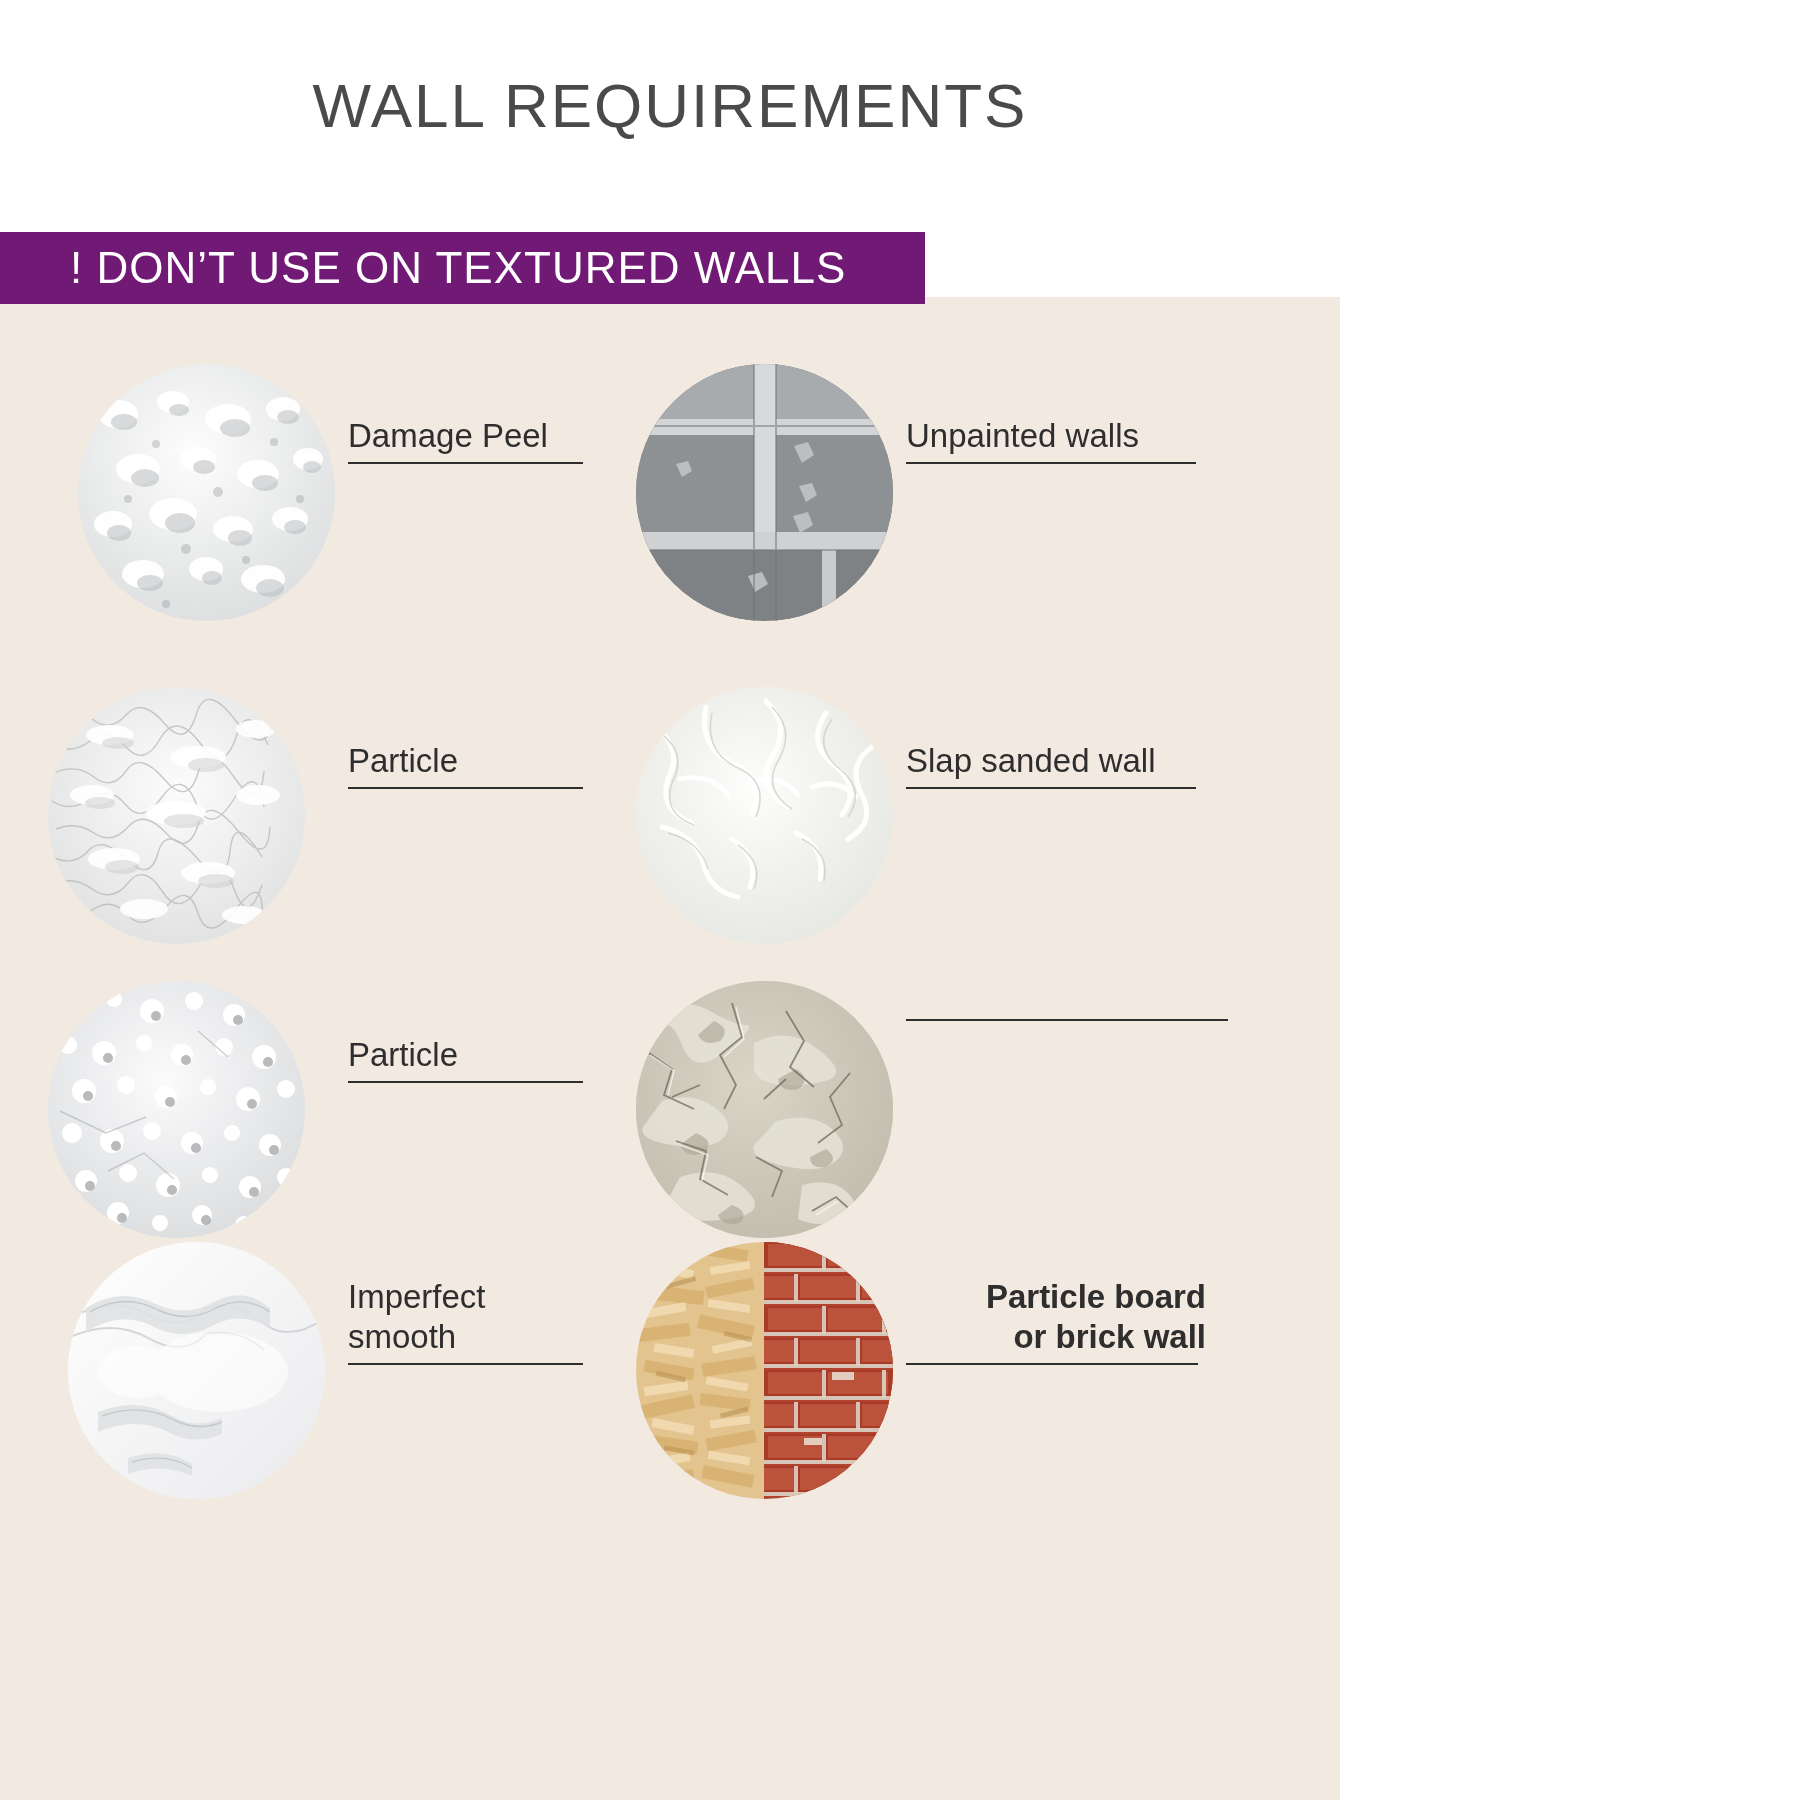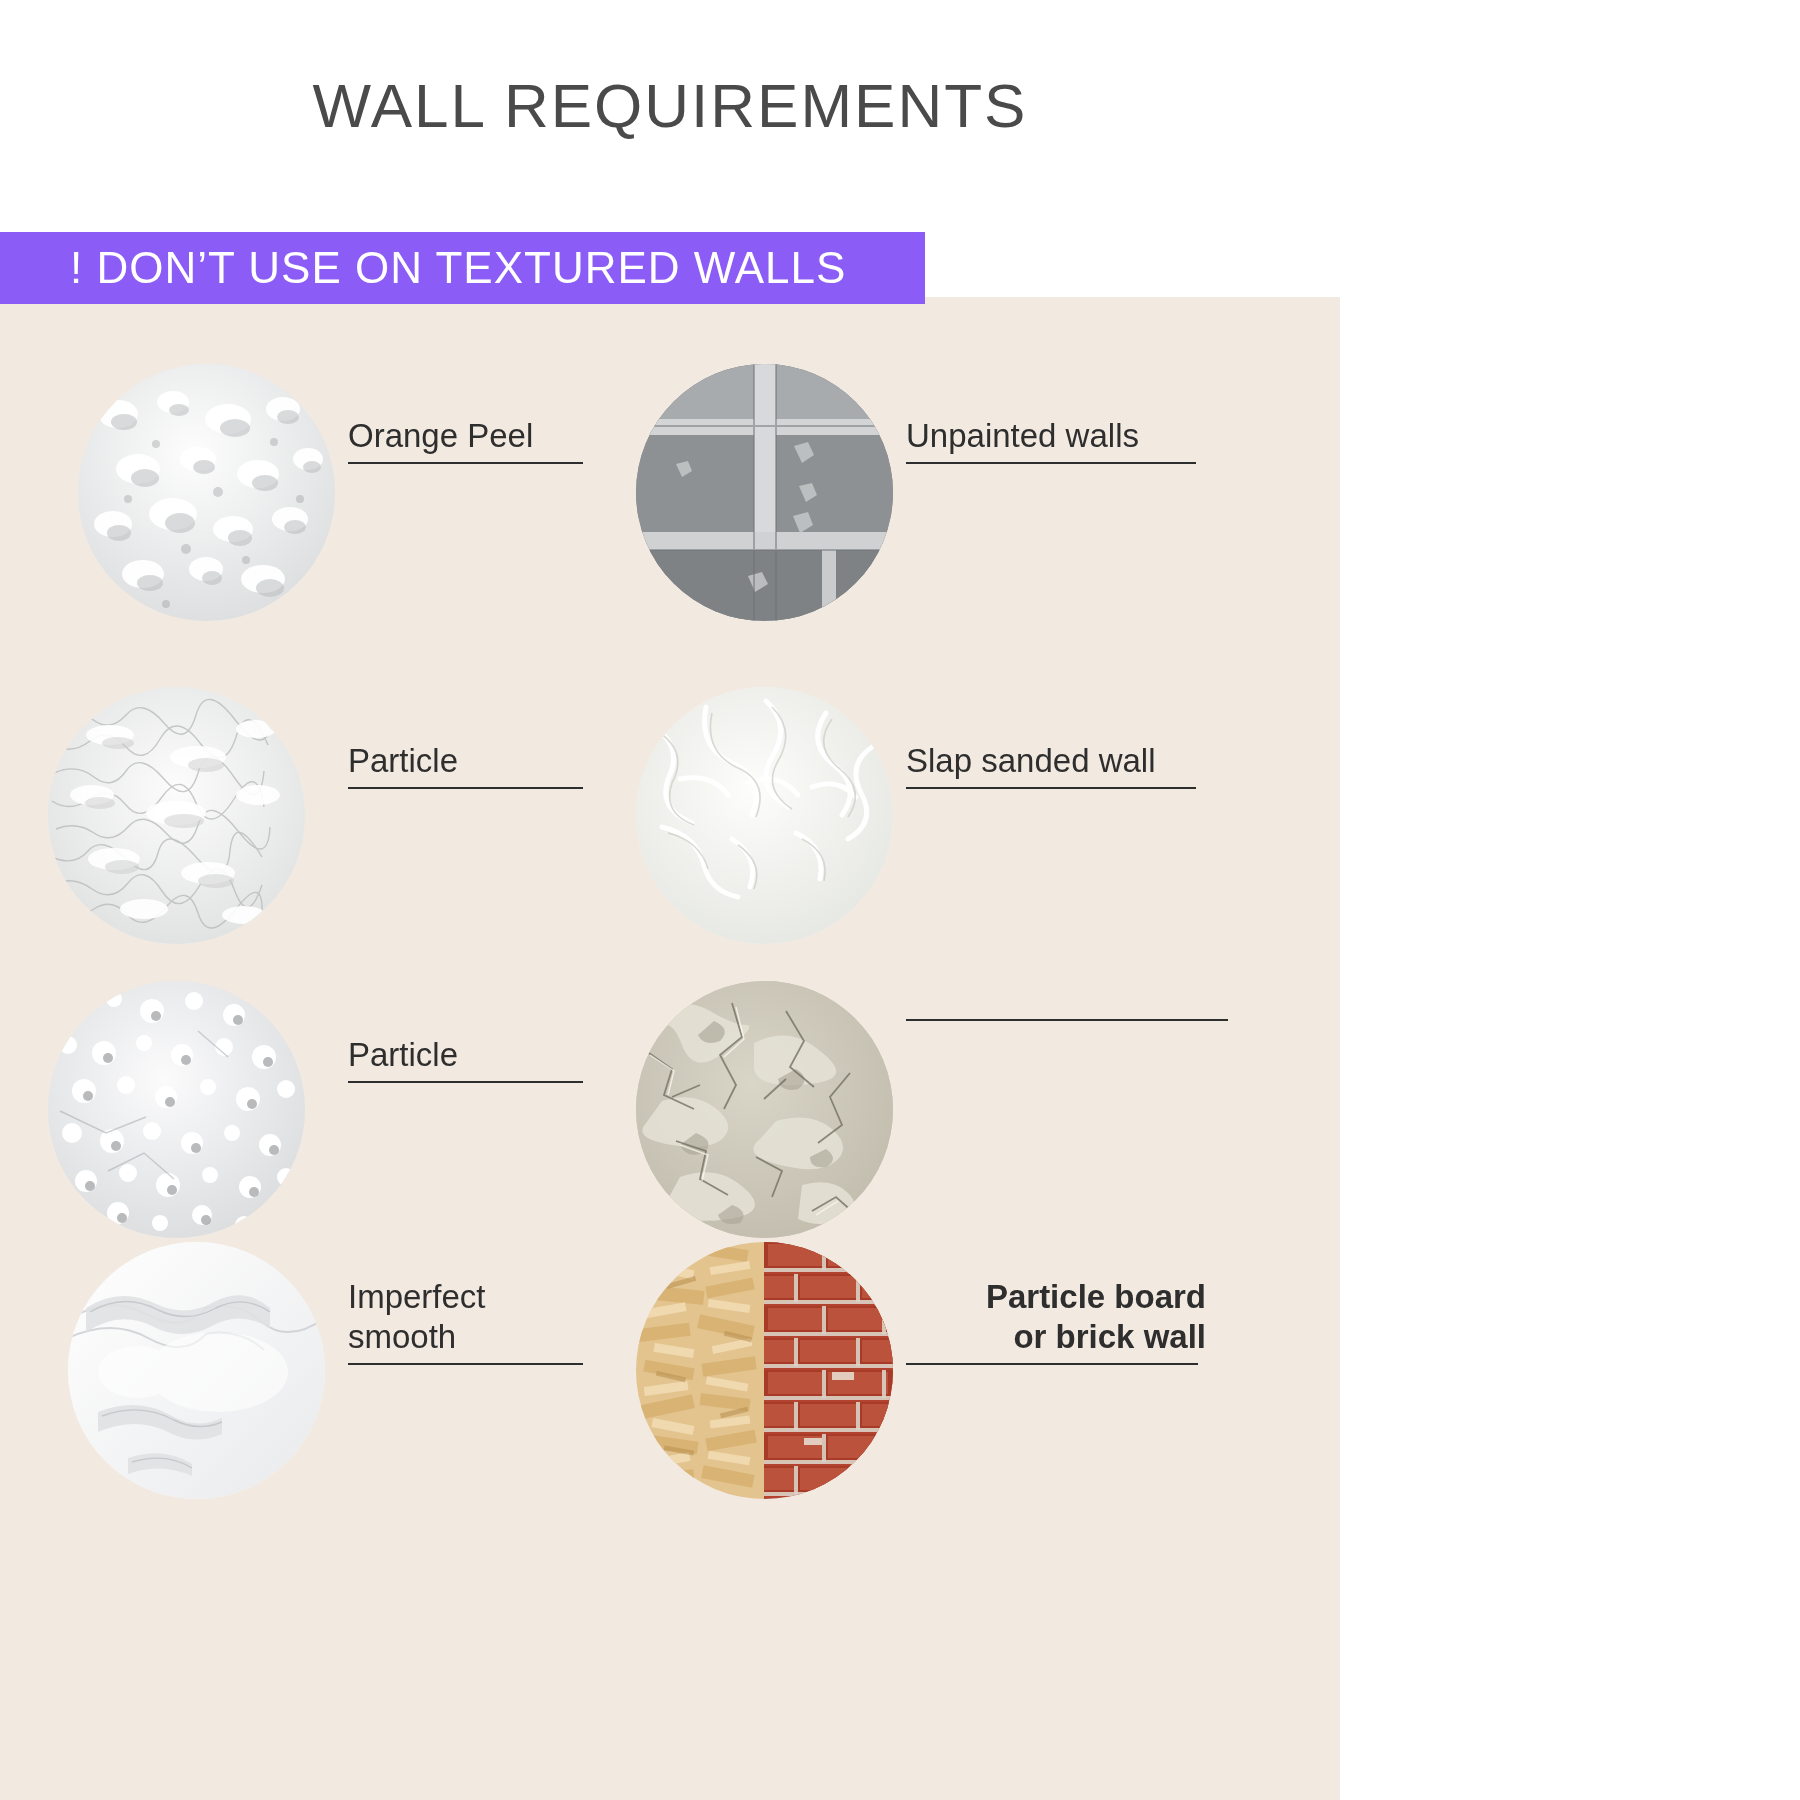--- a/index.html
+++ b/index.html
@@ -26,21 +26,21 @@
 
   
   .beige-panel{
     position:absolute;left:0;top:297px;width:1340px;height:1503px;
     background:#f2e9e1;
   }
 
   
   .banner{
     position:absolute;left:0;top:232px;width:925px;height:72px;
-    background:#8b5cf6;
+    background:#701a75;
     display:flex;align-items:center;
   }
   .banner-text{
     color:#ffffff;
     font-size:44px;
     letter-spacing:1px;
     padding-left:70px;
     white-space:nowrap;
   }
 
@@ -131,21 +131,21 @@
               <circle cx="196" cy="78" r="4"></circle>
             <circle cx="50" cy="135" r="4"></circle>
               <circle cx="108" cy="185" r="5"></circle>
               <circle cx="168" cy="196" r="4"></circle>
             <circle cx="222" cy="135" r="4"></circle>
               <circle cx="88" cy="240" r="4"></circle>
           </g>
         </svg>
       </div>
       <div class="label lbl-left" style="left:348px;top:79px;width:240px;">
-        <span>Orange Peel</span>
+        <span>Damage Peel</span>
         <span class="rule" style="width:235px;"></span>
       </div>
     </div>
 
     <div class="cell">
       <div class="swatch" style="left:636px;top:67px;width:257px;height:257px;background:#8b8e90;">
         <svg width="257" height="257" viewBox="0 0 257 257">
           <rect width="257" height="257" fill="#8e9193"></rect>
           <rect x="0" y="0" width="257" height="62" fill="#a8abad"></rect>
           <rect x="0" y="55" width="257" height="16" fill="#d2d4d5"></rect>

